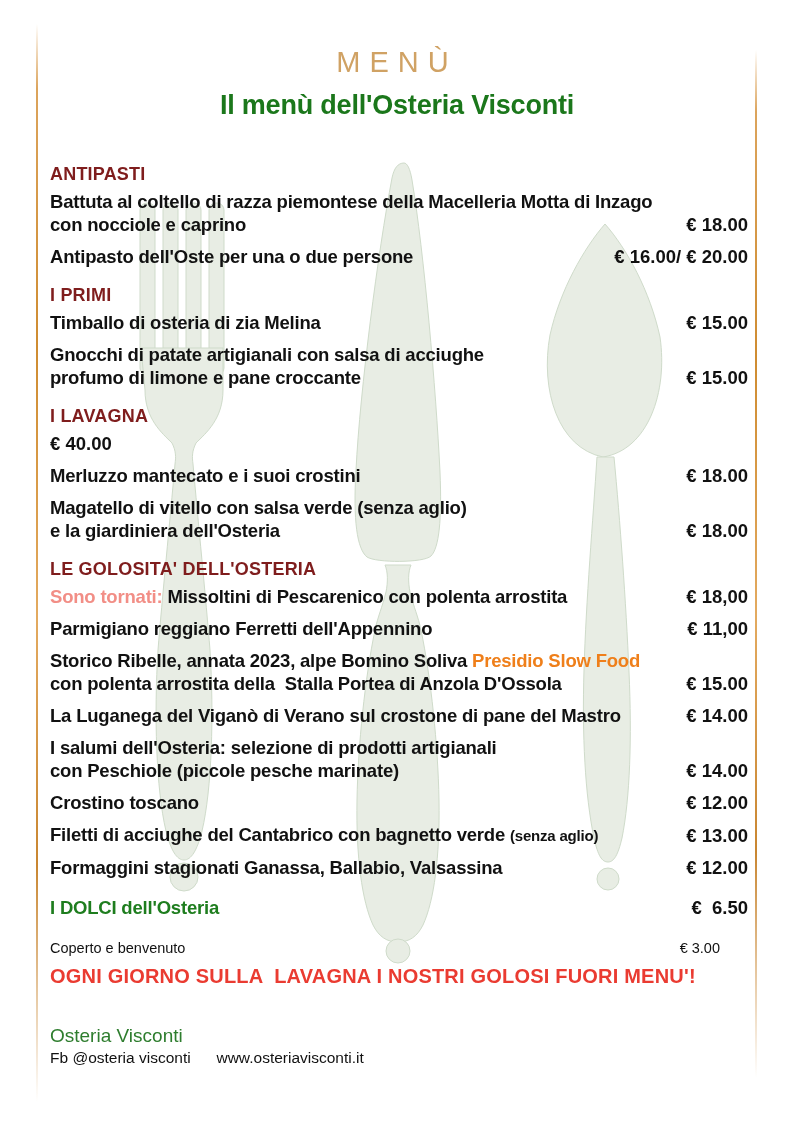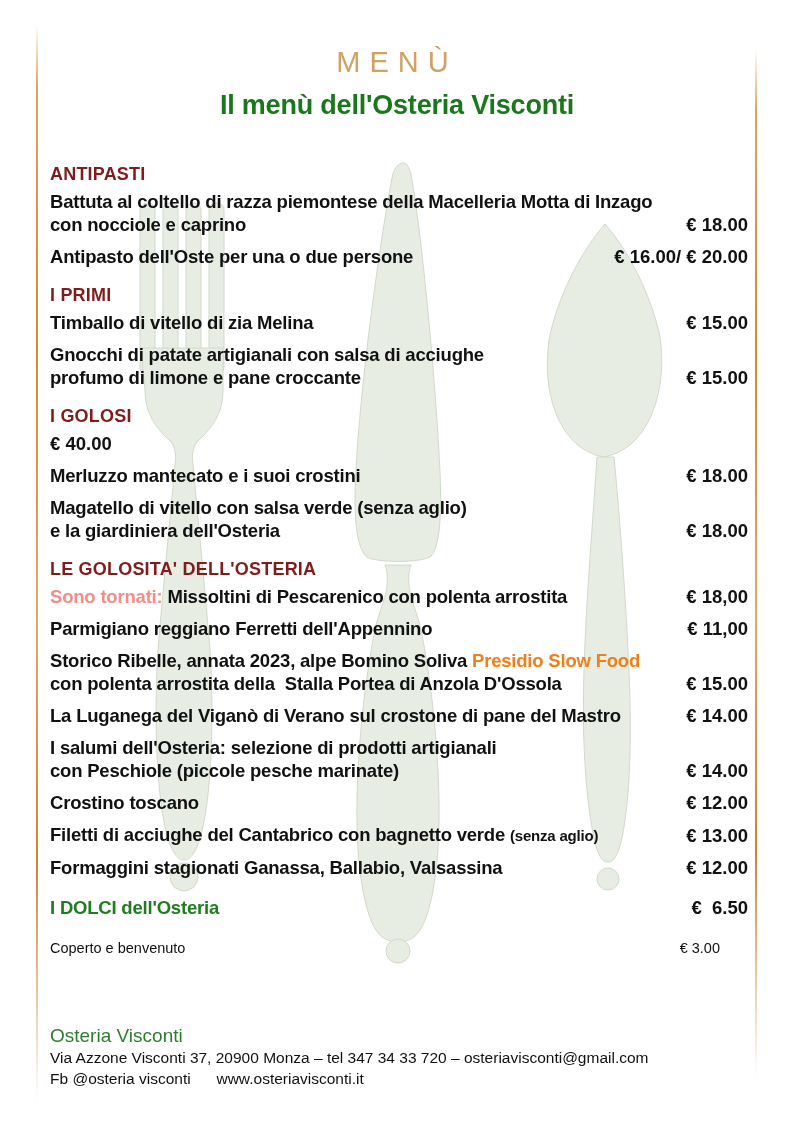--- a/index.html
+++ b/index.html
@@ -144,32 +144,32 @@
       </div>
       <div class="menu-item">
         <div class="item-lines">
           <div class="item-line"><span>Antipasto dell'Oste per una o due persone</span></div>
         </div>
         <div class="item-price">€ 16.00/ € 20.00</div>
       </div>
       <div class="section-heading">I PRIMI</div>
       <div class="menu-item first">
         <div class="item-lines">
-          <div class="item-line"><span>Timballo di vitello di zia Melina</span></div>
+          <div class="item-line"><span>Timballo di osteria di zia Melina</span></div>
         </div>
         <div class="item-price">€ 15.00</div>
       </div>
       <div class="menu-item">
         <div class="item-lines">
           <div class="item-line"><span>Gnocchi di patate artigianali con salsa di acciughe</span></div>
           <div class="item-line"><span>profumo di limone e pane croccante</span></div>
         </div>
         <div class="item-price">€ 15.00</div>
       </div>
-      <div class="section-heading">I GOLOSI</div>
+      <div class="section-heading">I LAVAGNA</div>
       <div class="menu-item first">
         <div class="item-price">€ 40.00</div>
       </div>
       <div class="menu-item">
         <div class="item-lines">
           <div class="item-line"><span>Merluzzo mantecato e i suoi crostini</span></div>
         </div>
         <div class="item-price">€ 18.00</div>
       </div>
       <div class="menu-item">
@@ -237,19 +237,19 @@
       <div class="item-line green">I DOLCI dell'Osteria</div>
     </div>
     <div class="item-price">€  6.50</div>
   </div>
 
   <div class="coperto-row">
     <span>Coperto e benvenuto</span>
     <span class="c-price">€ 3.00</span>
   </div>
 
+  <div class="banner">OGNI GIORNO SULLA  LAVAGNA I NOSTRI GOLOSI FUORI MENU'!</div>
 </div>
 
 <div class="footer">
   <div class="footer-name">Osteria Visconti</div>
-  <div class="footer-address">Via Azzone Visconti 37, 20900 Monza – tel 347 34 33 720 – osteriavisconti@gmail.com</div>
   <div class="footer-social">Fb @osteria visconti      www.osteriavisconti.it</div>
 </div>
 
 </body></html>

